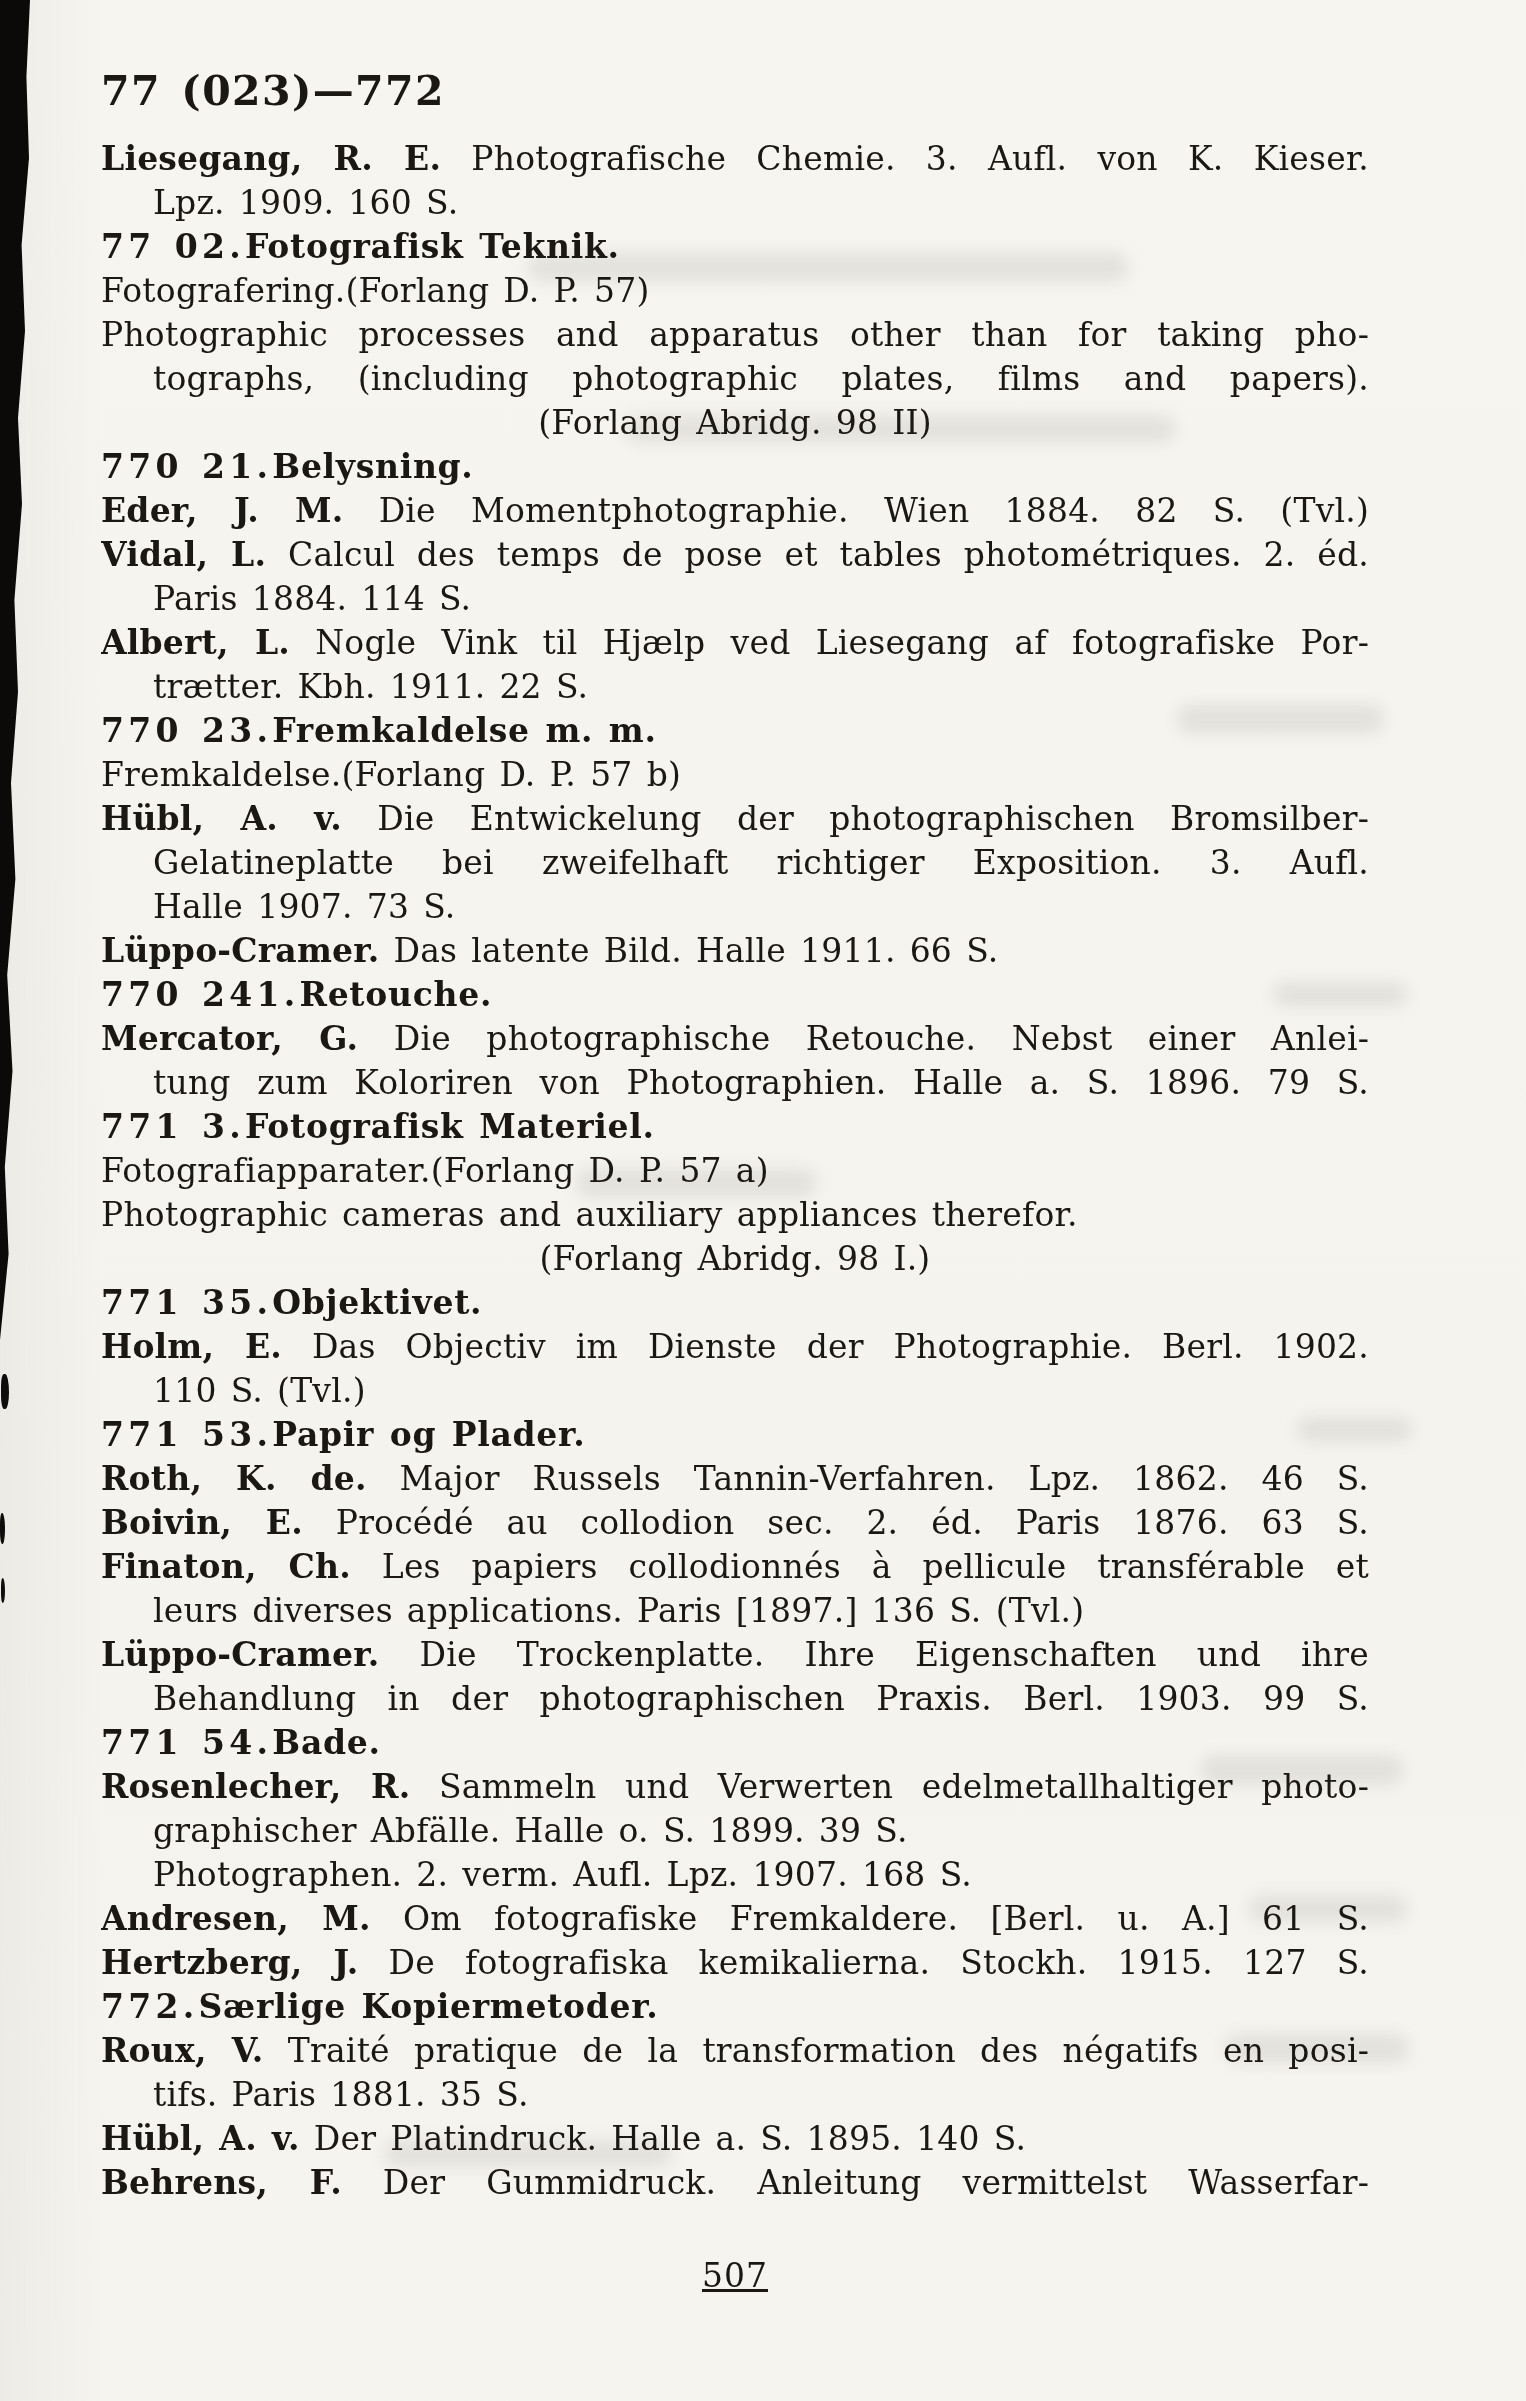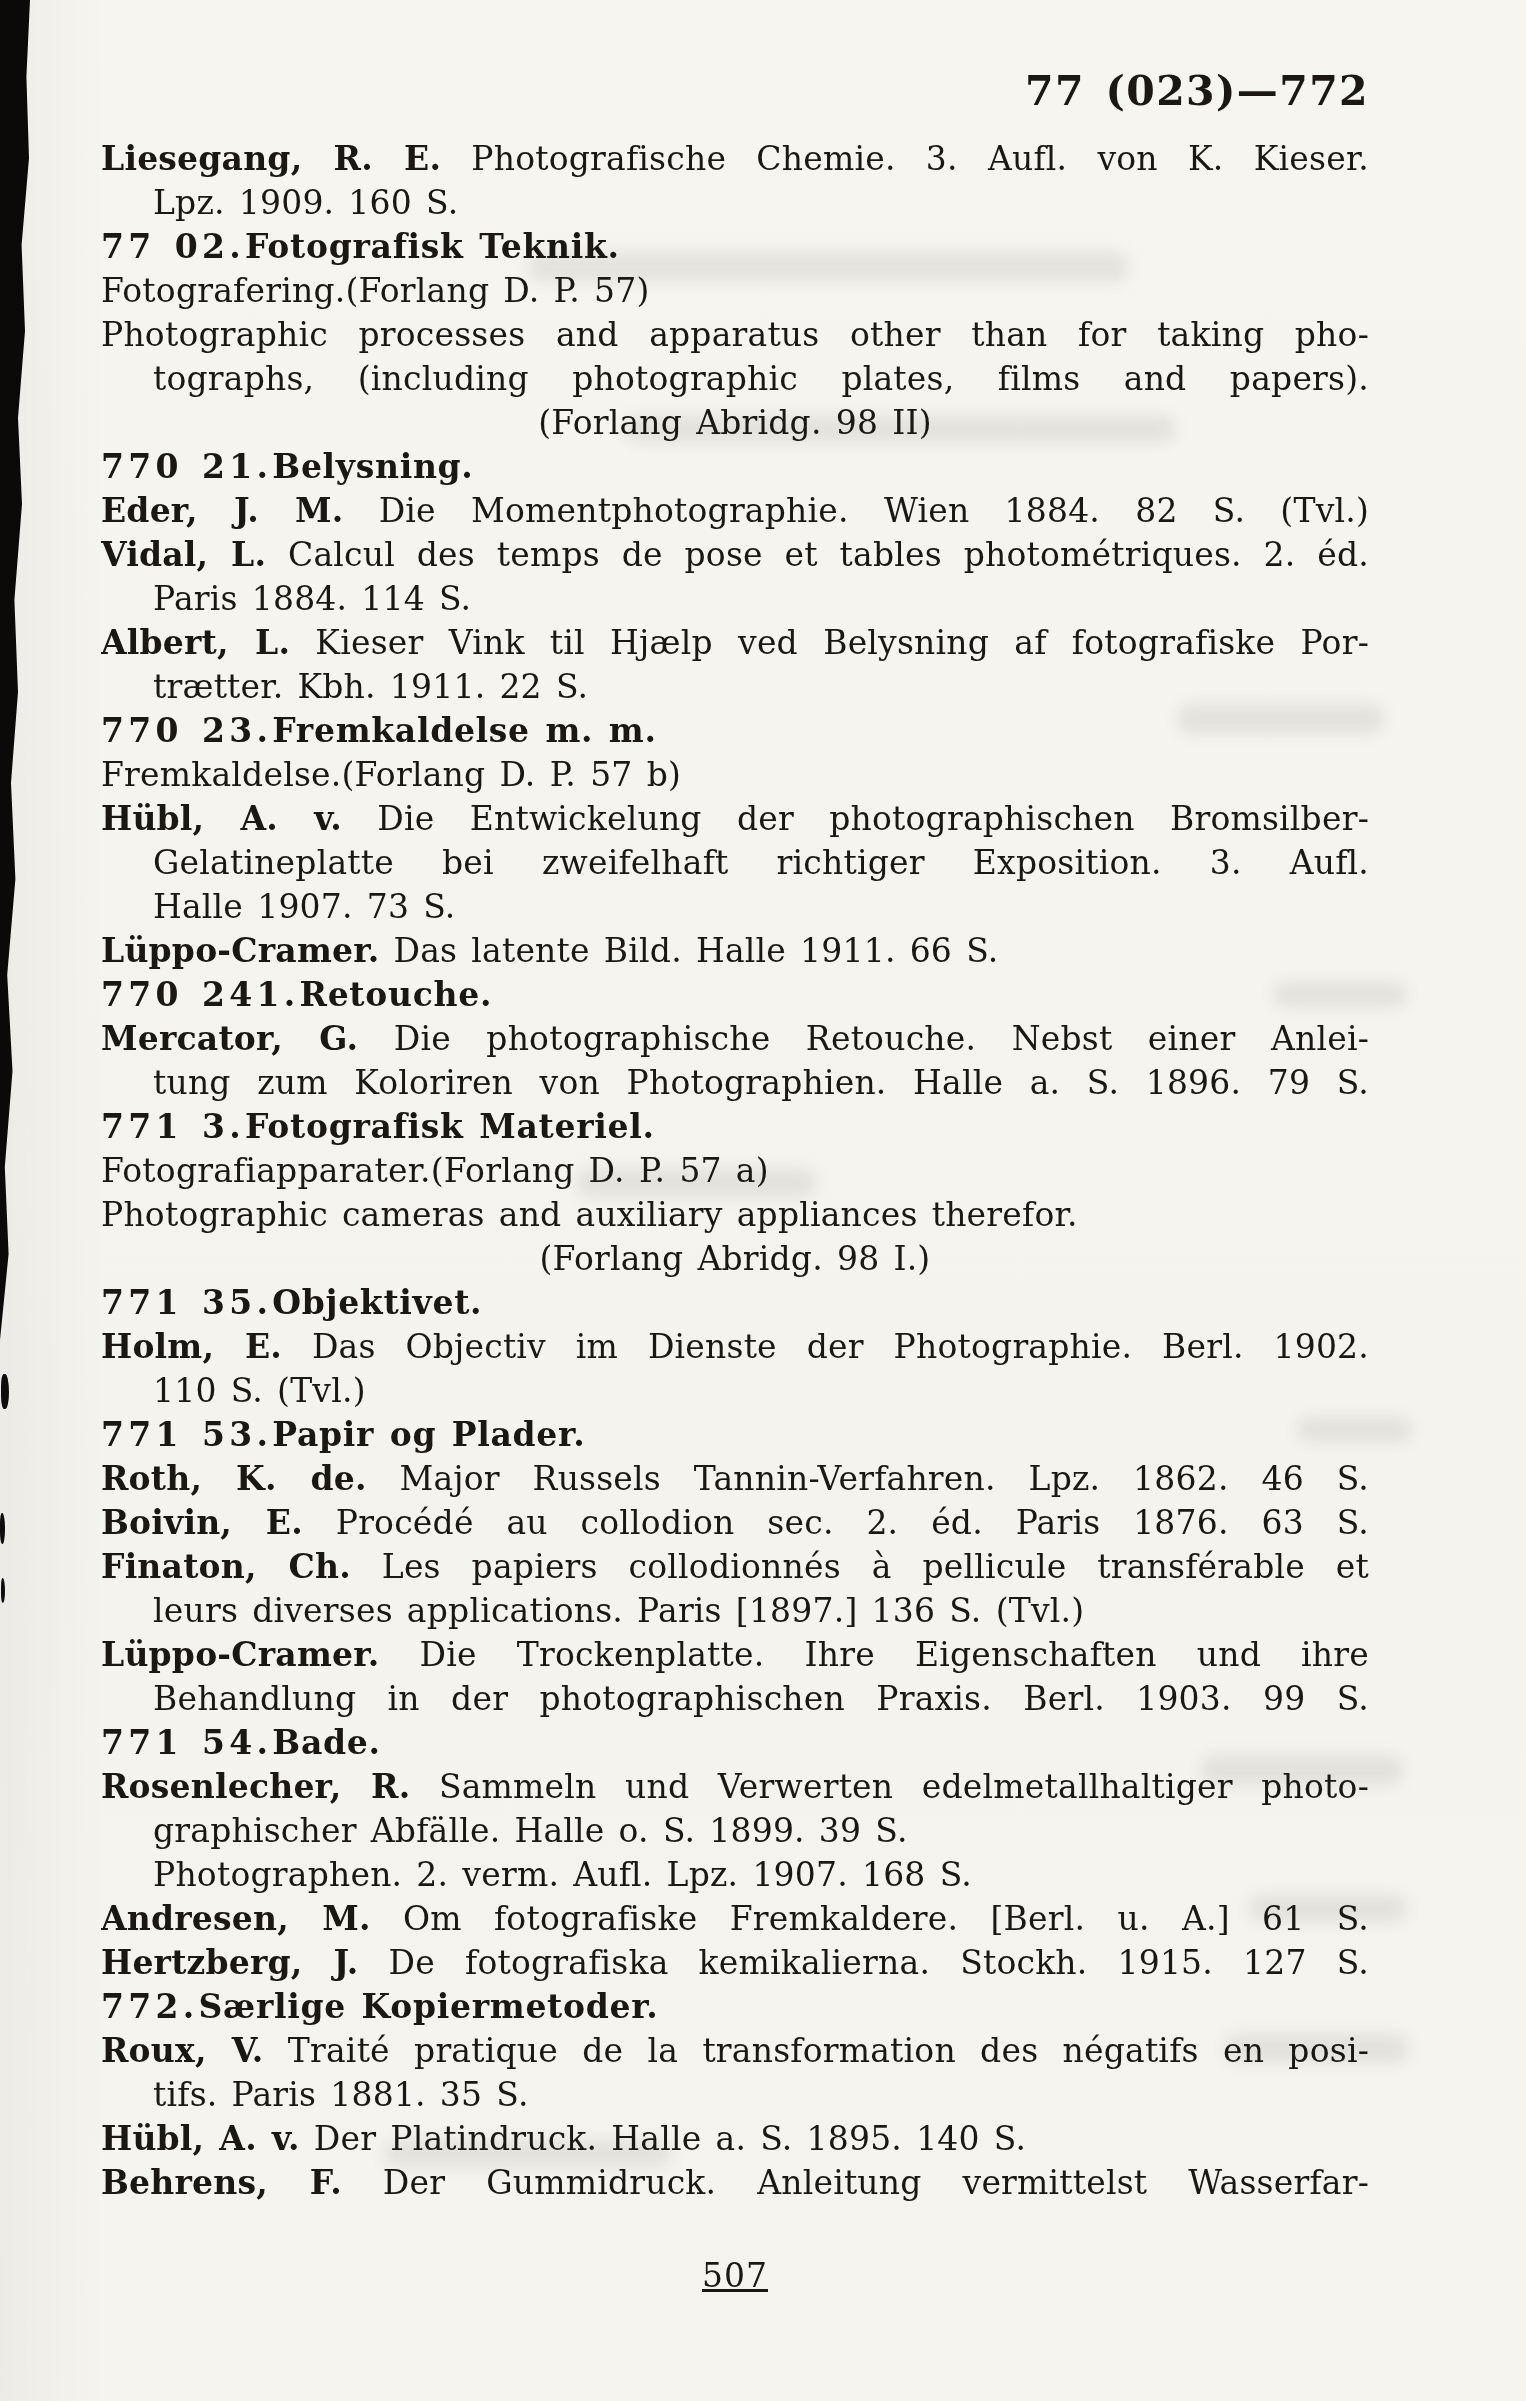--- a/index.html
+++ b/index.html
@@ -23,21 +23,21 @@
     background: #0b0a09;
     clip-path: polygon(0 0, 30px 0, 26.4px 77px, 29px 158px, 21.6px 245px, 25px 331px,
       18px 418px, 22px 504px, 14.4px 600px, 18px 692px, 11px 783px, 15.4px 879px,
       7.2px 975px, 12.5px 1071px, 4.8px 1167px, 8.6px 1254px, 0 1340px);
   }
   .speck { position: absolute; background: #0e0d0b; border-radius: 40% 60% 55% 45%; display: block; }
   .smudge { position: absolute; background: #6f6a5d; opacity: 0.13; filter: blur(7.2px); border-radius: 13.4px; display: block; }
 
   .column { position: absolute; left: 101px; top: 67px; width: 1268px; }
   .header {
-    font-size: 41px; font-weight: bold; text-align: right;
+    font-size: 41px; font-weight: bold; 
     letter-spacing: 1.4px; line-height: 48px; word-spacing: 4.8px;
   }
   #lines { margin-top: 22px; }
   .line {
     font-size: 33px; line-height: 44px; height: 44px;
     letter-spacing: 0.2px; word-spacing: 3.4px;
     overflow: hidden;
   }
   .line .b, .b { font-weight: bold; }
   .line.indent { padding-left: 52px; }
@@ -86,21 +86,21 @@
         <div class="line plain justify">Photographic processes and apparatus other than for taking pho-</div>
         <div class="line plain justify indent">tographs, (including photographic plates, films and papers).</div>
         <div class="line right">(Forlang Abridg. 98 II)</div>
         <div class="line split b">
           <span class="num">770 21.</span>
           <span>Belysning.</span>
         </div>
         <div class="line entry justify"><span class="b">Eder, J. M.</span> <span>Die Momentphotographie. Wien 1884. 82 S. (Tvl.)</span></div>
         <div class="line entry justify"><span class="b">Vidal, L.</span> <span>Calcul des temps de pose et tables photométriques. 2. éd.</span></div>
         <div class="line plain indent">Paris 1884. 114 S.</div>
-        <div class="line entry justify"><span class="b">Albert, L.</span> <span>Kieser Vink til Hjælp ved Belysning af fotografiske Por-</span></div>
+        <div class="line entry justify"><span class="b">Albert, L.</span> <span>Nogle Vink til Hjælp ved Liesegang af fotografiske Por-</span></div>
         <div class="line plain indent">trætter. Kbh. 1911. 22 S.</div>
         <div class="line split b">
           <span class="num">770 23.</span>
           <span>Fremkaldelse m. m.</span>
         </div>
         <div class="line split">
           <span>Fremkaldelse.</span>
           <span>(Forlang D. P. 57 b)</span>
         </div>
         <div class="line entry justify"><span class="b">Hübl, A. v.</span> <span>Die Entwickelung der photographischen Bromsilber-</span></div>

